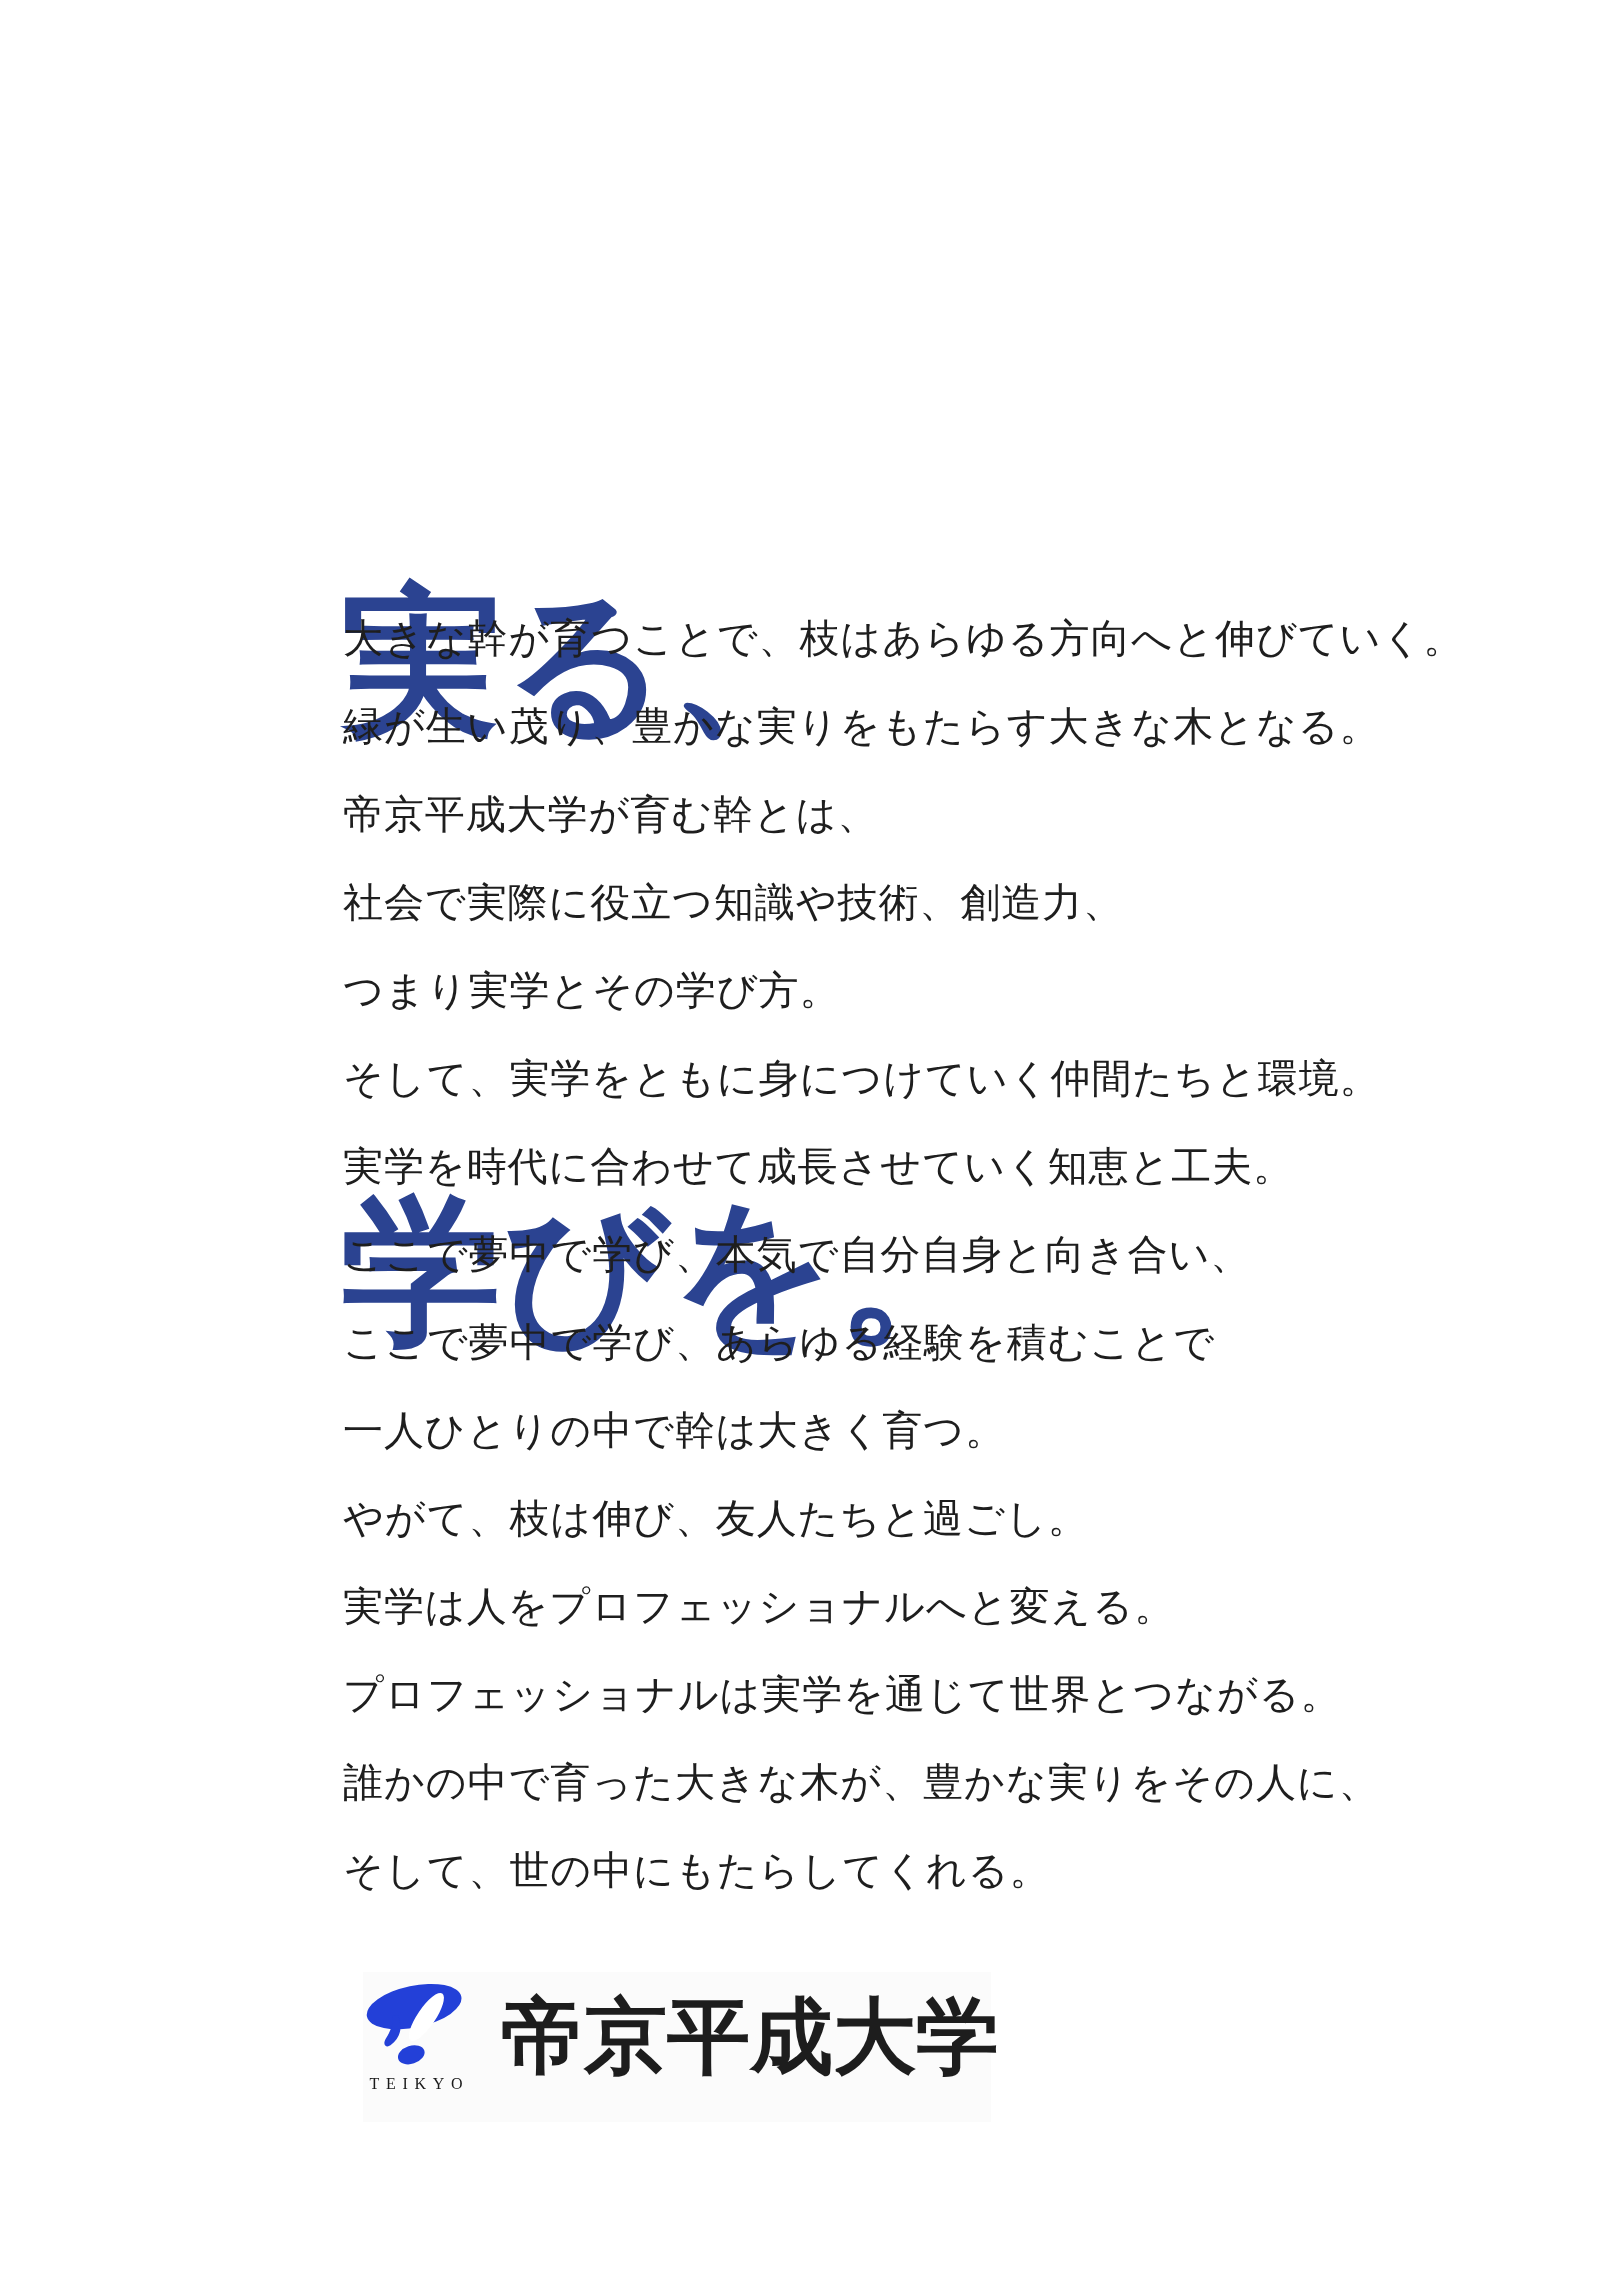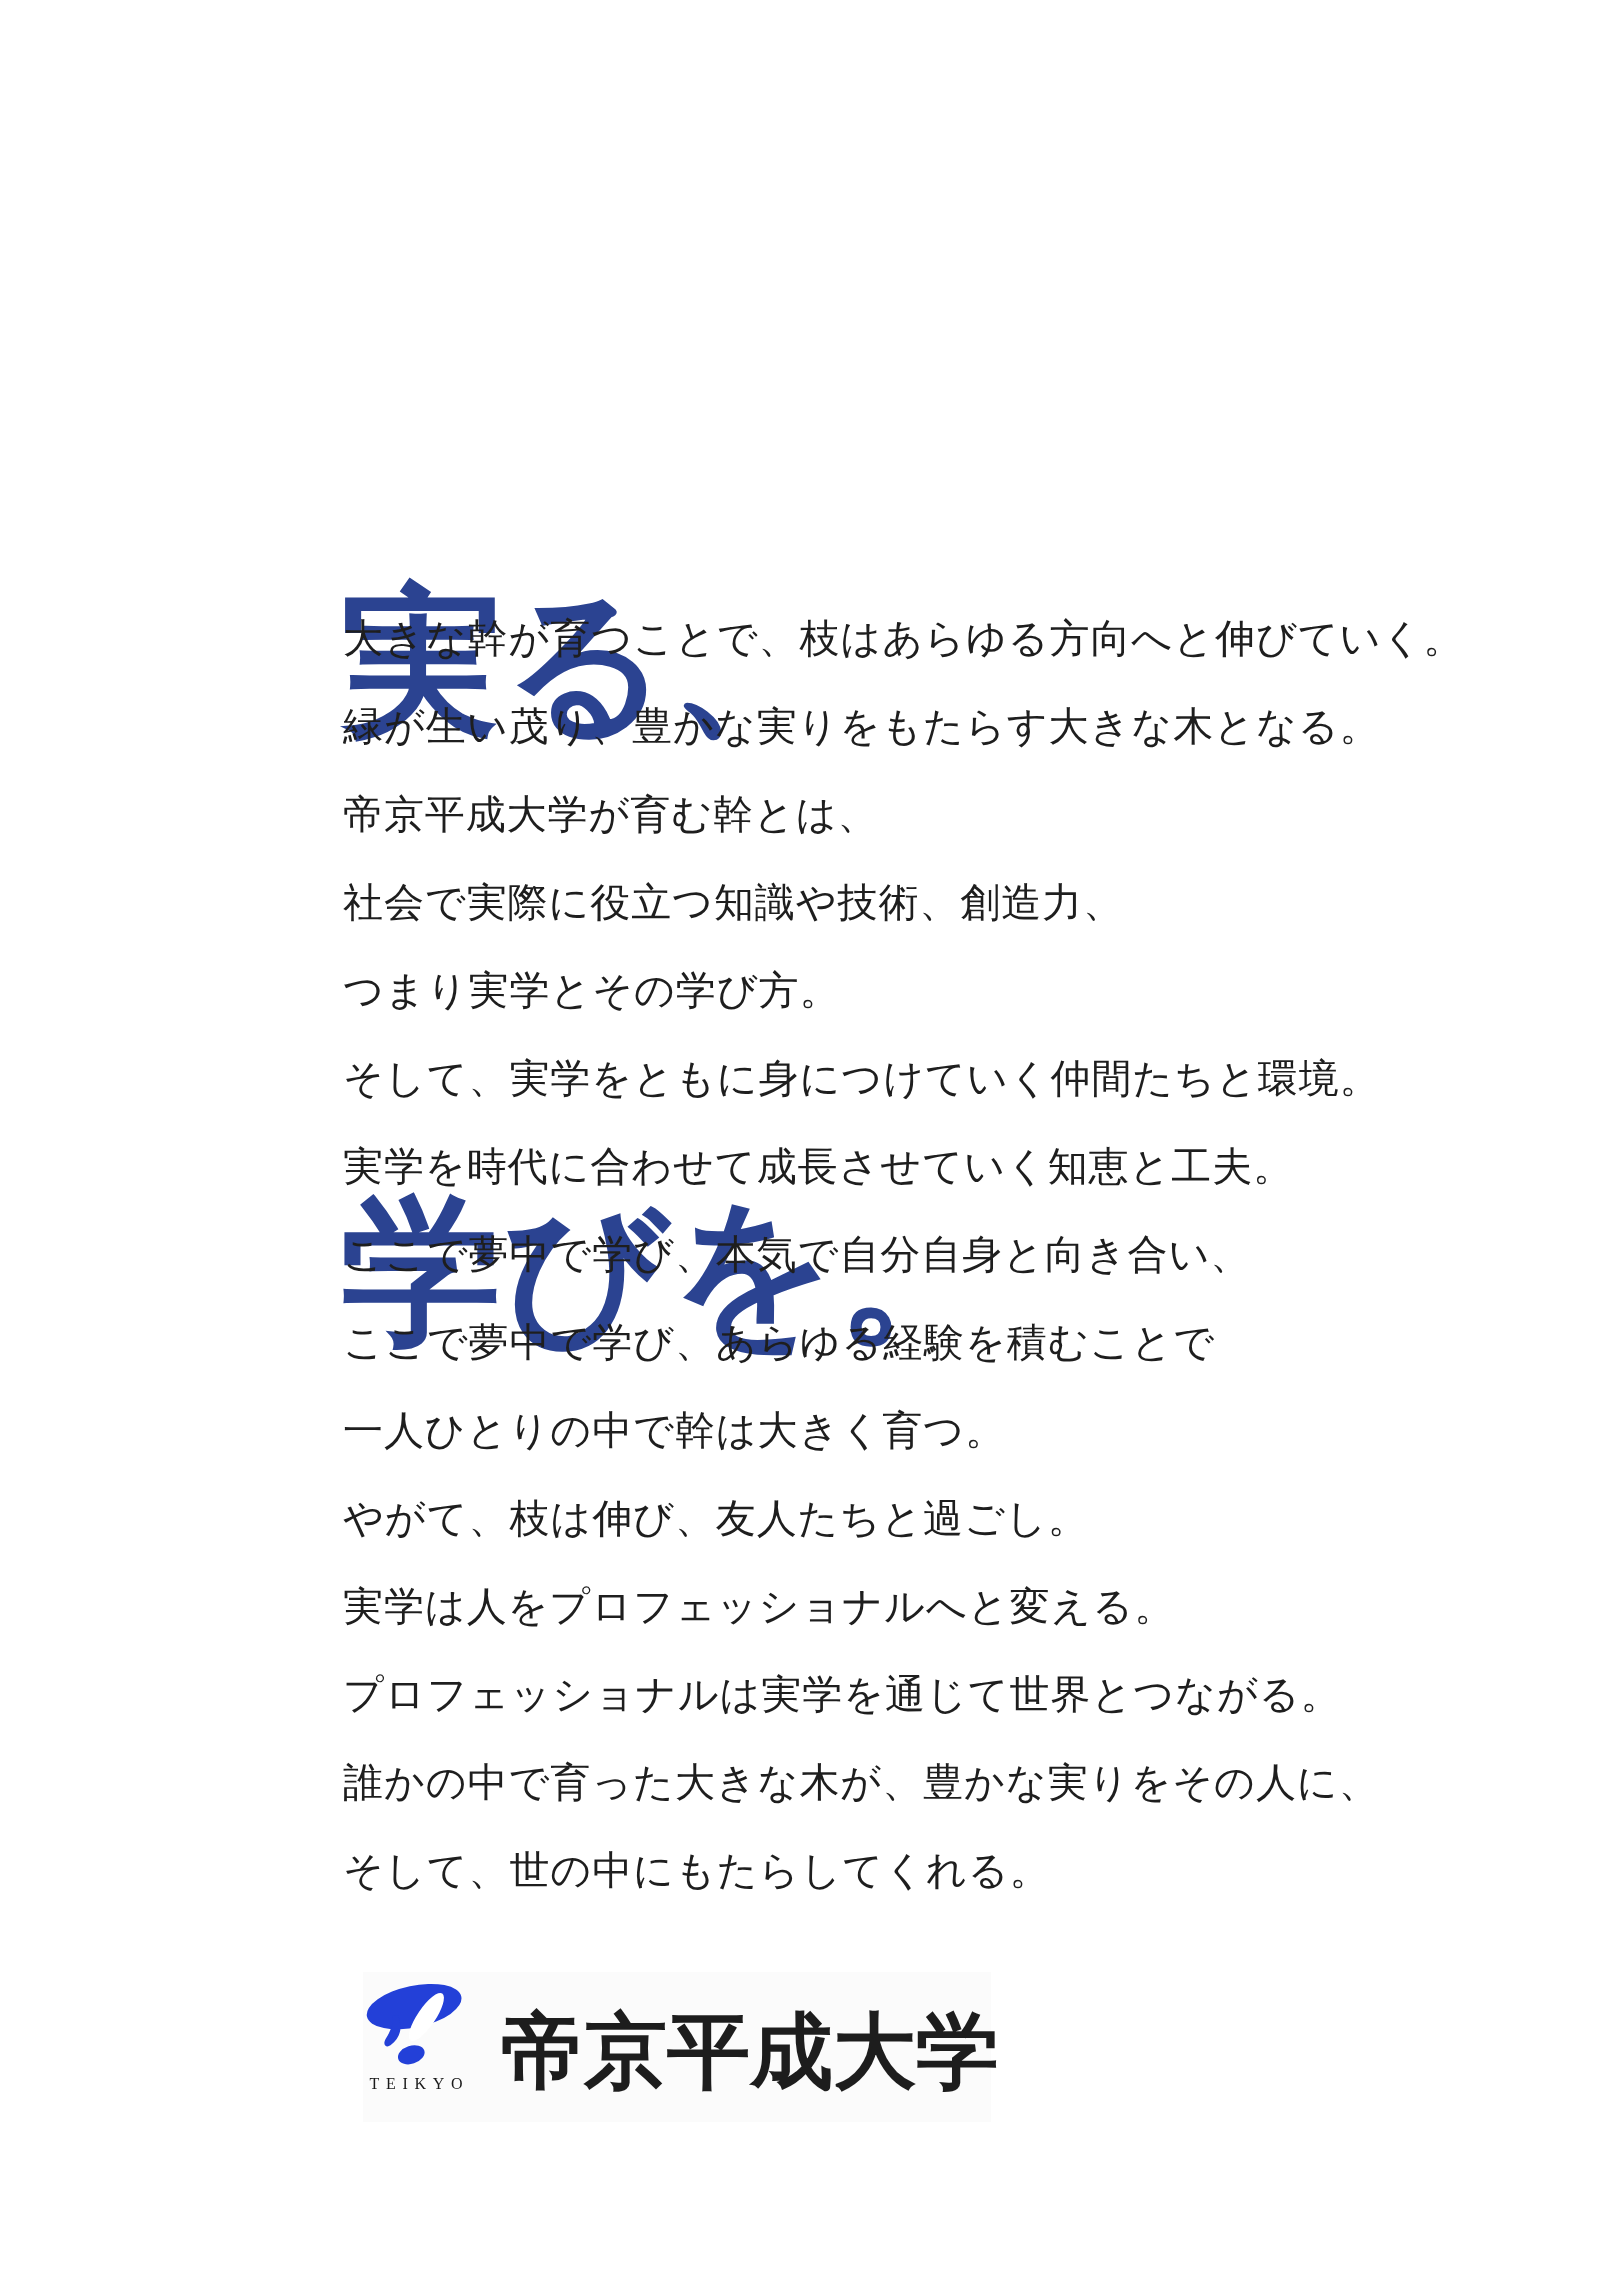--- a/index.html
+++ b/index.html
@@ -45,21 +45,21 @@
     top: 1972px;
     width: 628px;
     height: 150px;
     background: #fbfbfb;
   }
   .logo {
     position: absolute;
     left: 363px;
     top: 1982px;
     display: flex;
-    align-items: flex-end;
+    align-items: flex-start;
   }
   .mark-col {
     width: 106px;
     display: flex;
     flex-direction: column;
     align-items: center;
   }
   .mark-col svg {
     display: block;
     width: 106px;

